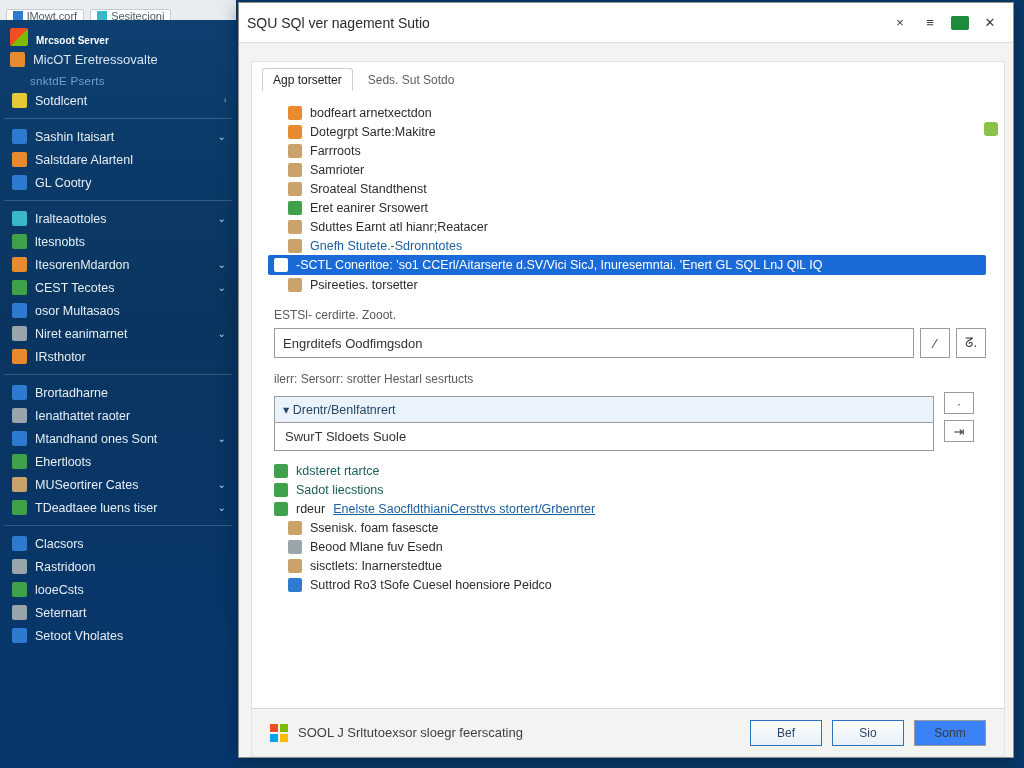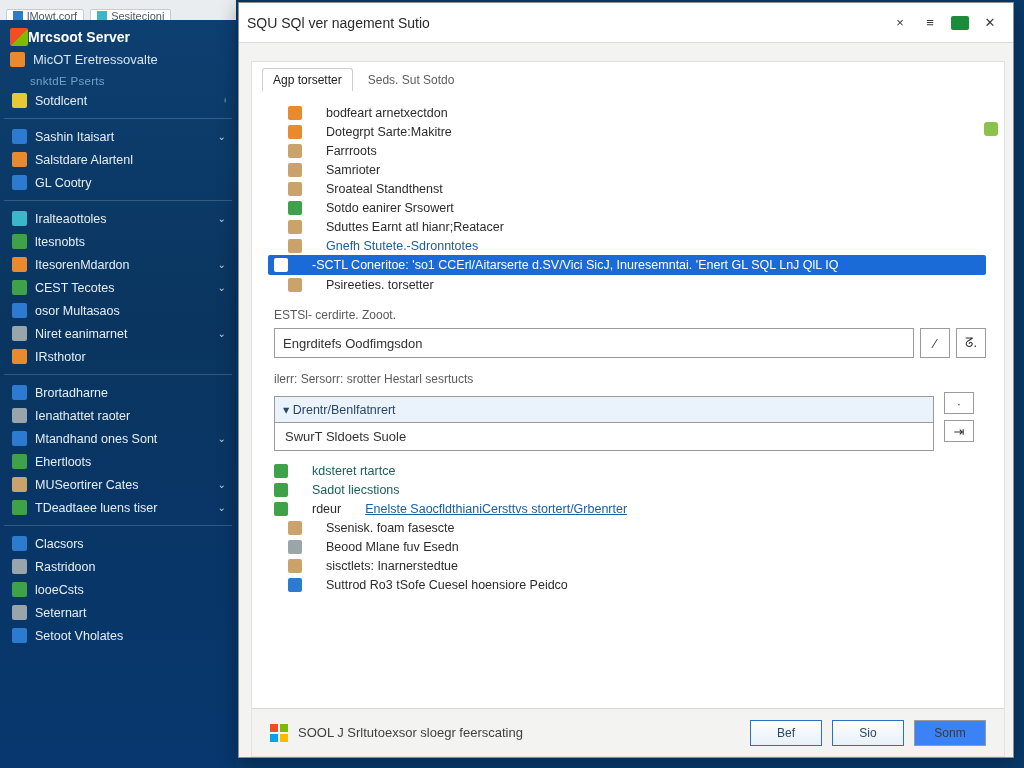--- a/index.html
+++ b/index.html
@@ -5,21 +5,21 @@
 * { margin:0; padding:0; box-sizing:border-box; font-family:"Segoe UI",Tahoma,sans-serif; }
 body { width:1024px; height:768px; background:#083a6b; overflow:hidden; position:relative; }
 
 
 .os-top { position:absolute; top:0; left:0; width:236px; height:32px; background:#e9edef; display:flex; align-items:center; gap:6px; padding:0 6px; font-size:11px; color:#4a5a64; }
 .os-top .pill { background:#fff; border:1px solid #c3cdd3; padding:0 6px; border-radius:2px; display:flex; align-items:center; gap:4px; }
 .sq-ico { width:10px; height:10px; display:inline-block; }
 
 
 .sidebar { position:absolute; top:20px; left:0; width:236px; bottom:0; background:linear-gradient(180deg,#0d3f70 0%,#0a3560 40%,#07376e 100%); color:#e6eef5; font-size:12.5px; }
-.brand { display:flex; align-items:center; padding:8px 10px 4px 10px; font-size:14px; font-weight:600; color:#fff; }
+.brand { display:flex; align-items:flex-end; gap:8px; padding:8px 10px 4px 10px; font-size:10px; font-weight:600; color:#fff; }
 .brand .logo { width:18px; height:18px; background:linear-gradient(135deg,#f14f21 0 50%,#7ebb00 50% 100%); border-radius:2px; position:relative; }
 .brand2 { display:flex; align-items:center; gap:8px; padding:2px 10px 6px 10px; font-size:13px; color:#d8e5f0; }
 .sb-dim { color:#6fa3c7; font-size:11.5px; padding:2px 10px 2px 30px; letter-spacing:.3px; }
 .sb-item { display:flex; align-items:center; gap:8px; padding:4px 10px 4px 12px; color:#e6eef5; cursor:pointer; }
 .sb-item .chev { margin-left:auto; color:#bcd3e4; font-size:10px; }
 .sb-sep { height:1px; background:rgba(255,255,255,.18); margin:6px 4px; }
 .ico { width:15px; height:15px; display:inline-block; border-radius:2px; flex:none; }
 
 
 .win { position:absolute; top:2px; left:238px; right:10px; bottom:10px; background:#f3f3f1; border:1px solid #8f8f8f; box-shadow:0 4px 18px rgba(0,0,0,.35); display:flex; flex-direction:column; }
@@ -28,21 +28,21 @@
 .titlebar .spacer { flex:1; }
 .tb-btn { width:30px; height:22px; display:flex; align-items:center; justify-content:center; color:#3a3a3a; font-size:13px; cursor:pointer; }
 .tb-badge { width:18px; height:14px; background:#1e8a3b; border-radius:2px; margin:0 6px; }
 
 .win-body { flex:1; display:flex; overflow:hidden; }
 .content { flex:1; background:#fff; margin:18px 26px 0 12px; border:1px solid #e2e2e0; position:relative; display:flex; flex-direction:column; }
 .tabs { display:flex; gap:4px; padding:6px 10px 0 10px; font-size:12px; color:#5e5e5e; }
 .tab { padding:4px 10px; border:1px solid transparent; border-bottom:none; cursor:pointer; }
 .tab.active { background:#fff; border-color:#cfcfcf; color:#222; border-radius:3px 3px 0 0; }
 .page { flex:1; padding:12px 18px 8px 22px; overflow:hidden; font-size:12.5px; color:#2c2c2c; position:relative; }
-.row { display:flex; align-items:center; gap:24px; padding:2.5px 0; }
+.row { display:flex; align-items:center; gap:8px; padding:2.5px 0; }
 .row .lic { width:14px; height:14px; flex:none; border-radius:2px; }
 .row.link span.tx { color:#1a5fa0; }
 .row.sel { background:#1a6bd8; color:#fff; padding:3px 6px; margin-left:-6px; border-radius:2px; }
 .row.sel .tx { color:#fff; }
 .indent1 { padding-left:14px; }
 .sec-label { color:#5a5a5a; margin:14px 0 6px 0; font-size:12px; }
 .txtbox { width:640px; height:30px; border:1px solid #9b9b9b; background:#fff; padding:0 8px; display:flex; align-items:center; color:#333; font-size:13px; }
 .mini-btn { width:30px; height:30px; border:1px solid #9b9b9b; background:#fff; display:flex; align-items:center; justify-content:center; font-size:13px; color:#333; cursor:pointer; }
 .hgroup { display:flex; gap:6px; align-items:center; }
 .listhdr { width:660px; border:1px solid #9b9b9b; background:#eaf2fb; padding:5px 8px; font-size:12.5px; color:#274766; margin-top:4px; }
@@ -223,21 +223,21 @@
             <div class="row indent1">
               <span class="lic c-tn"></span>
     <span class="tx">Samrioter</span>
             </div>
             <div class="row indent1">
               <span class="lic c-tn"></span>
     <span class="tx">Sroateal Standthenst</span>
             </div>
             <div class="row indent1">
               <span class="lic c-gn"></span>
-    <span class="tx">Sotdo eanirer Srsowert</span>
+    <span class="tx">Eret eanirer Srsowert</span>
             </div>
             <div class="row indent1">
               <span class="lic c-tn"></span>
     <span class="tx">Sduttes Earnt atl hianr;Reatacer</span>
             </div>
             <div class="row indent1 link">
               <span class="lic c-tn"></span>
     <span class="tx">Gnefh Stutete.-Sdronntotes</span>
             </div>
           </div>

